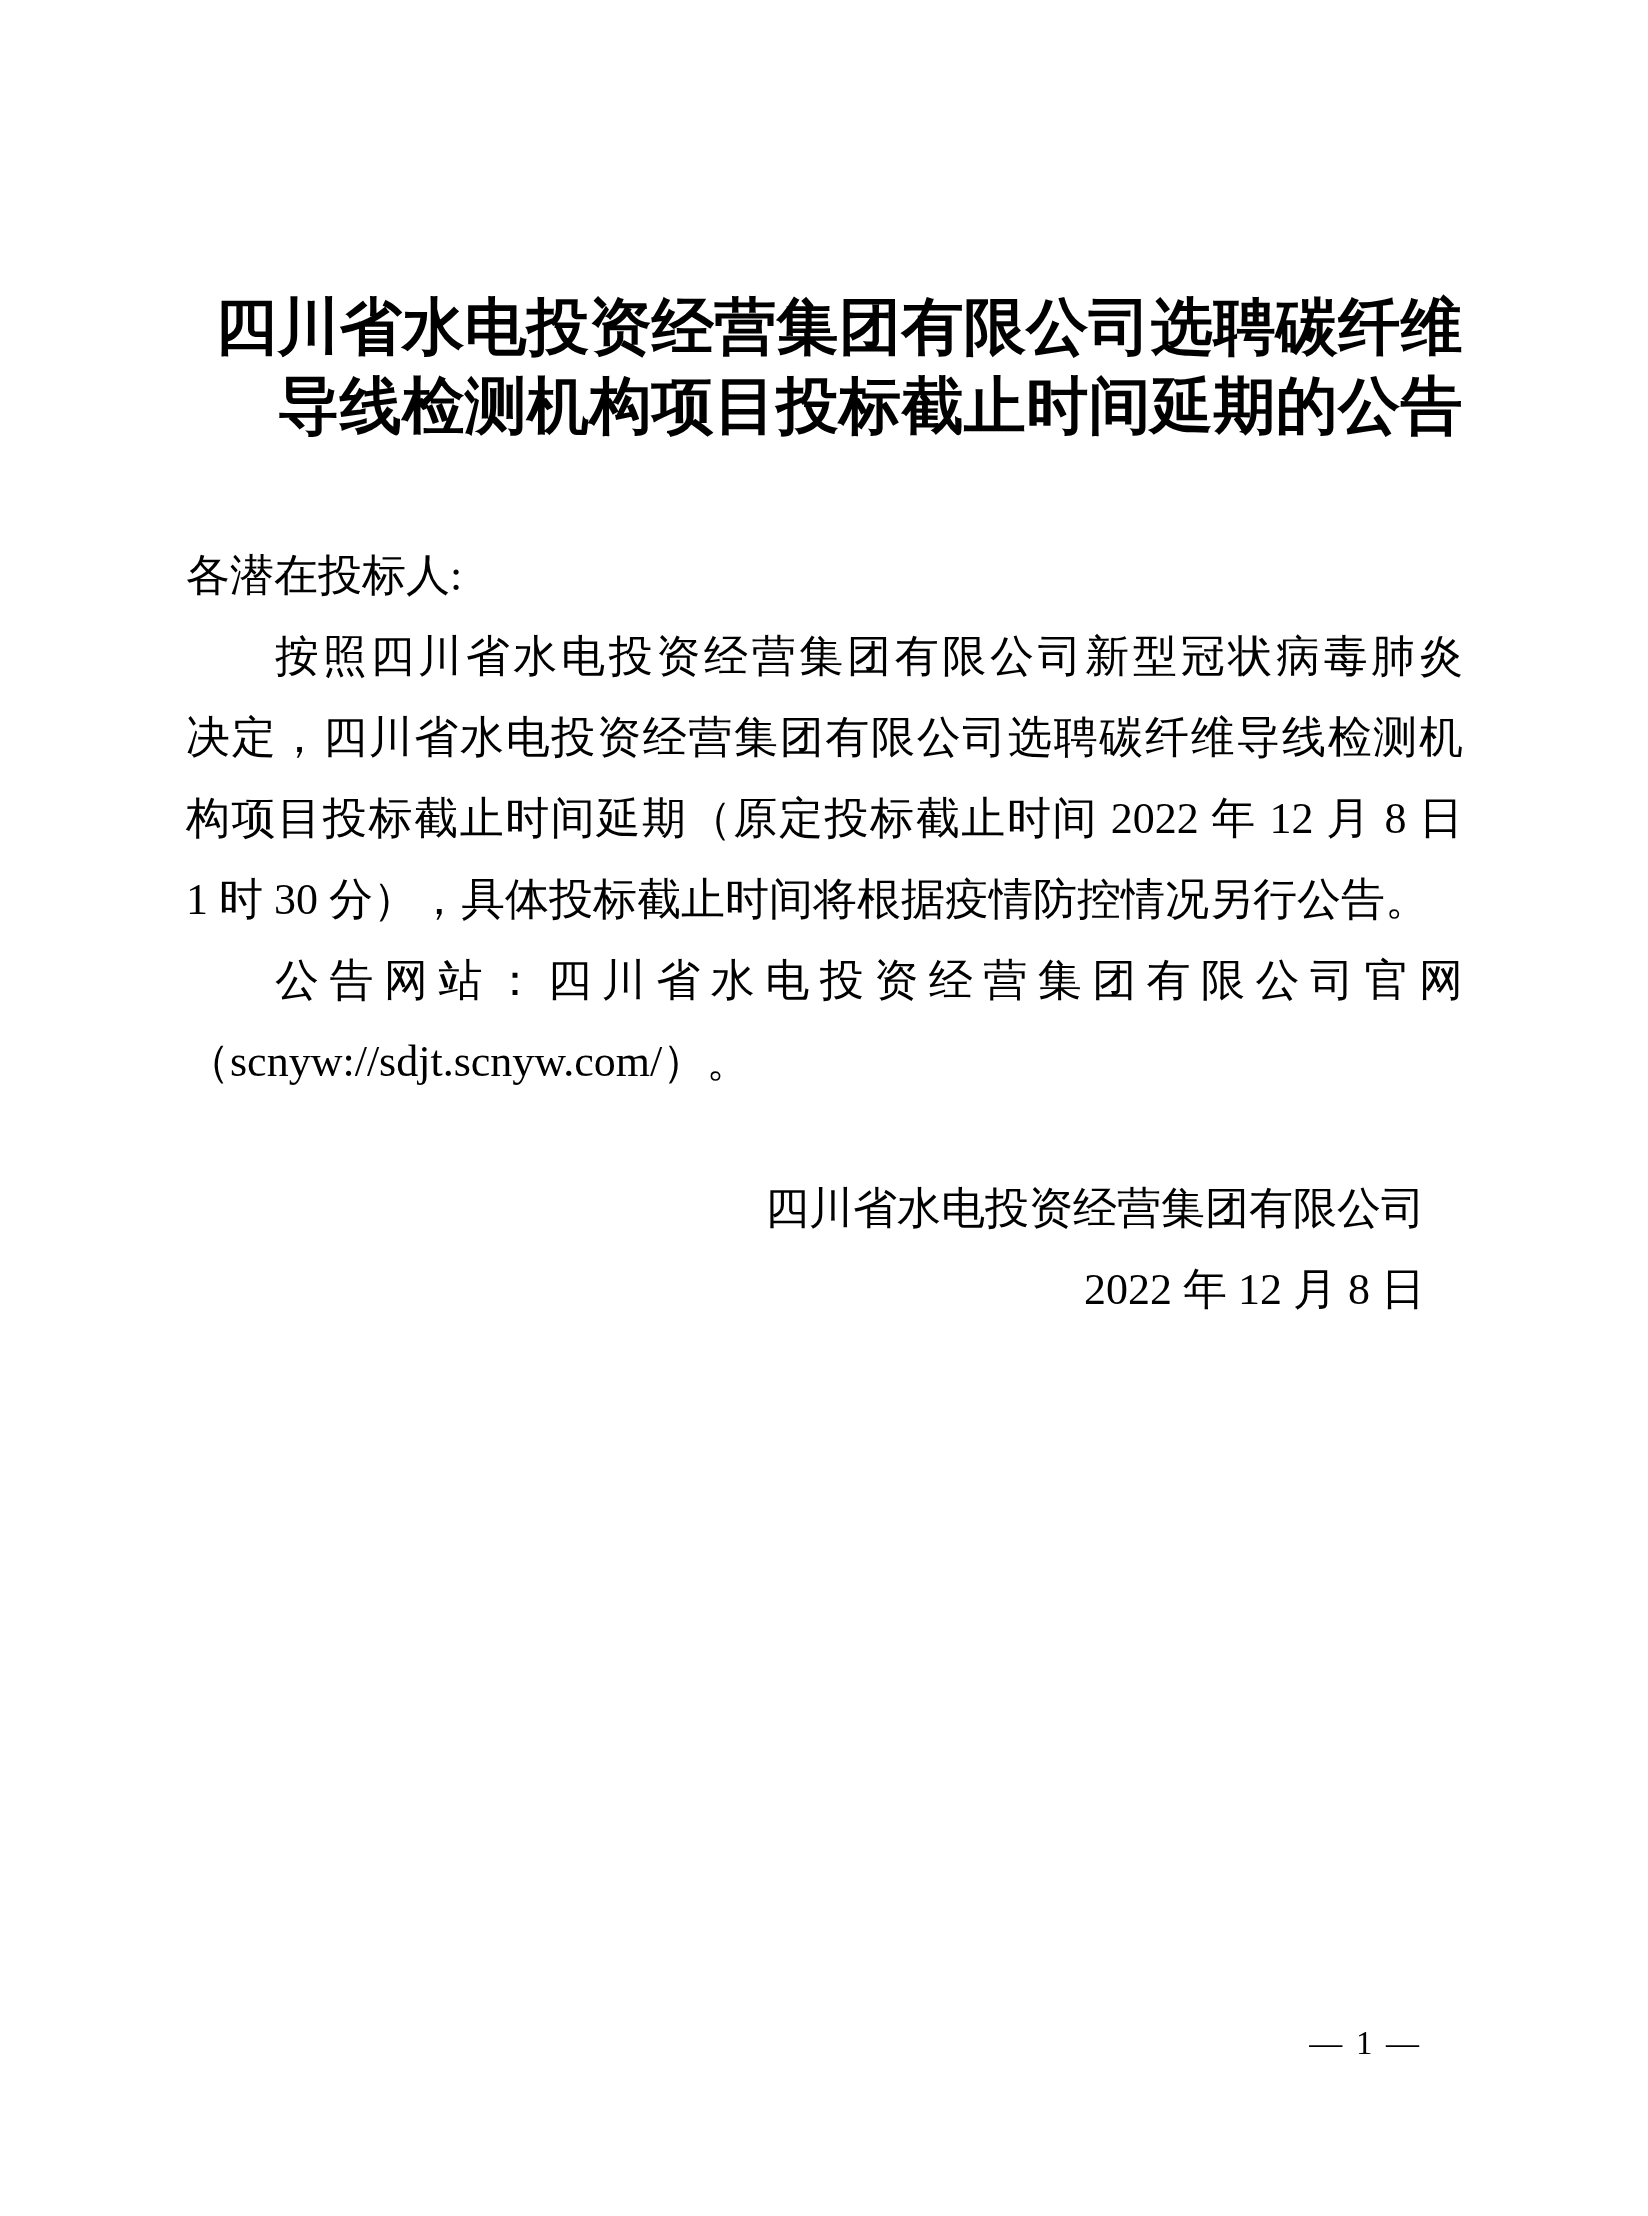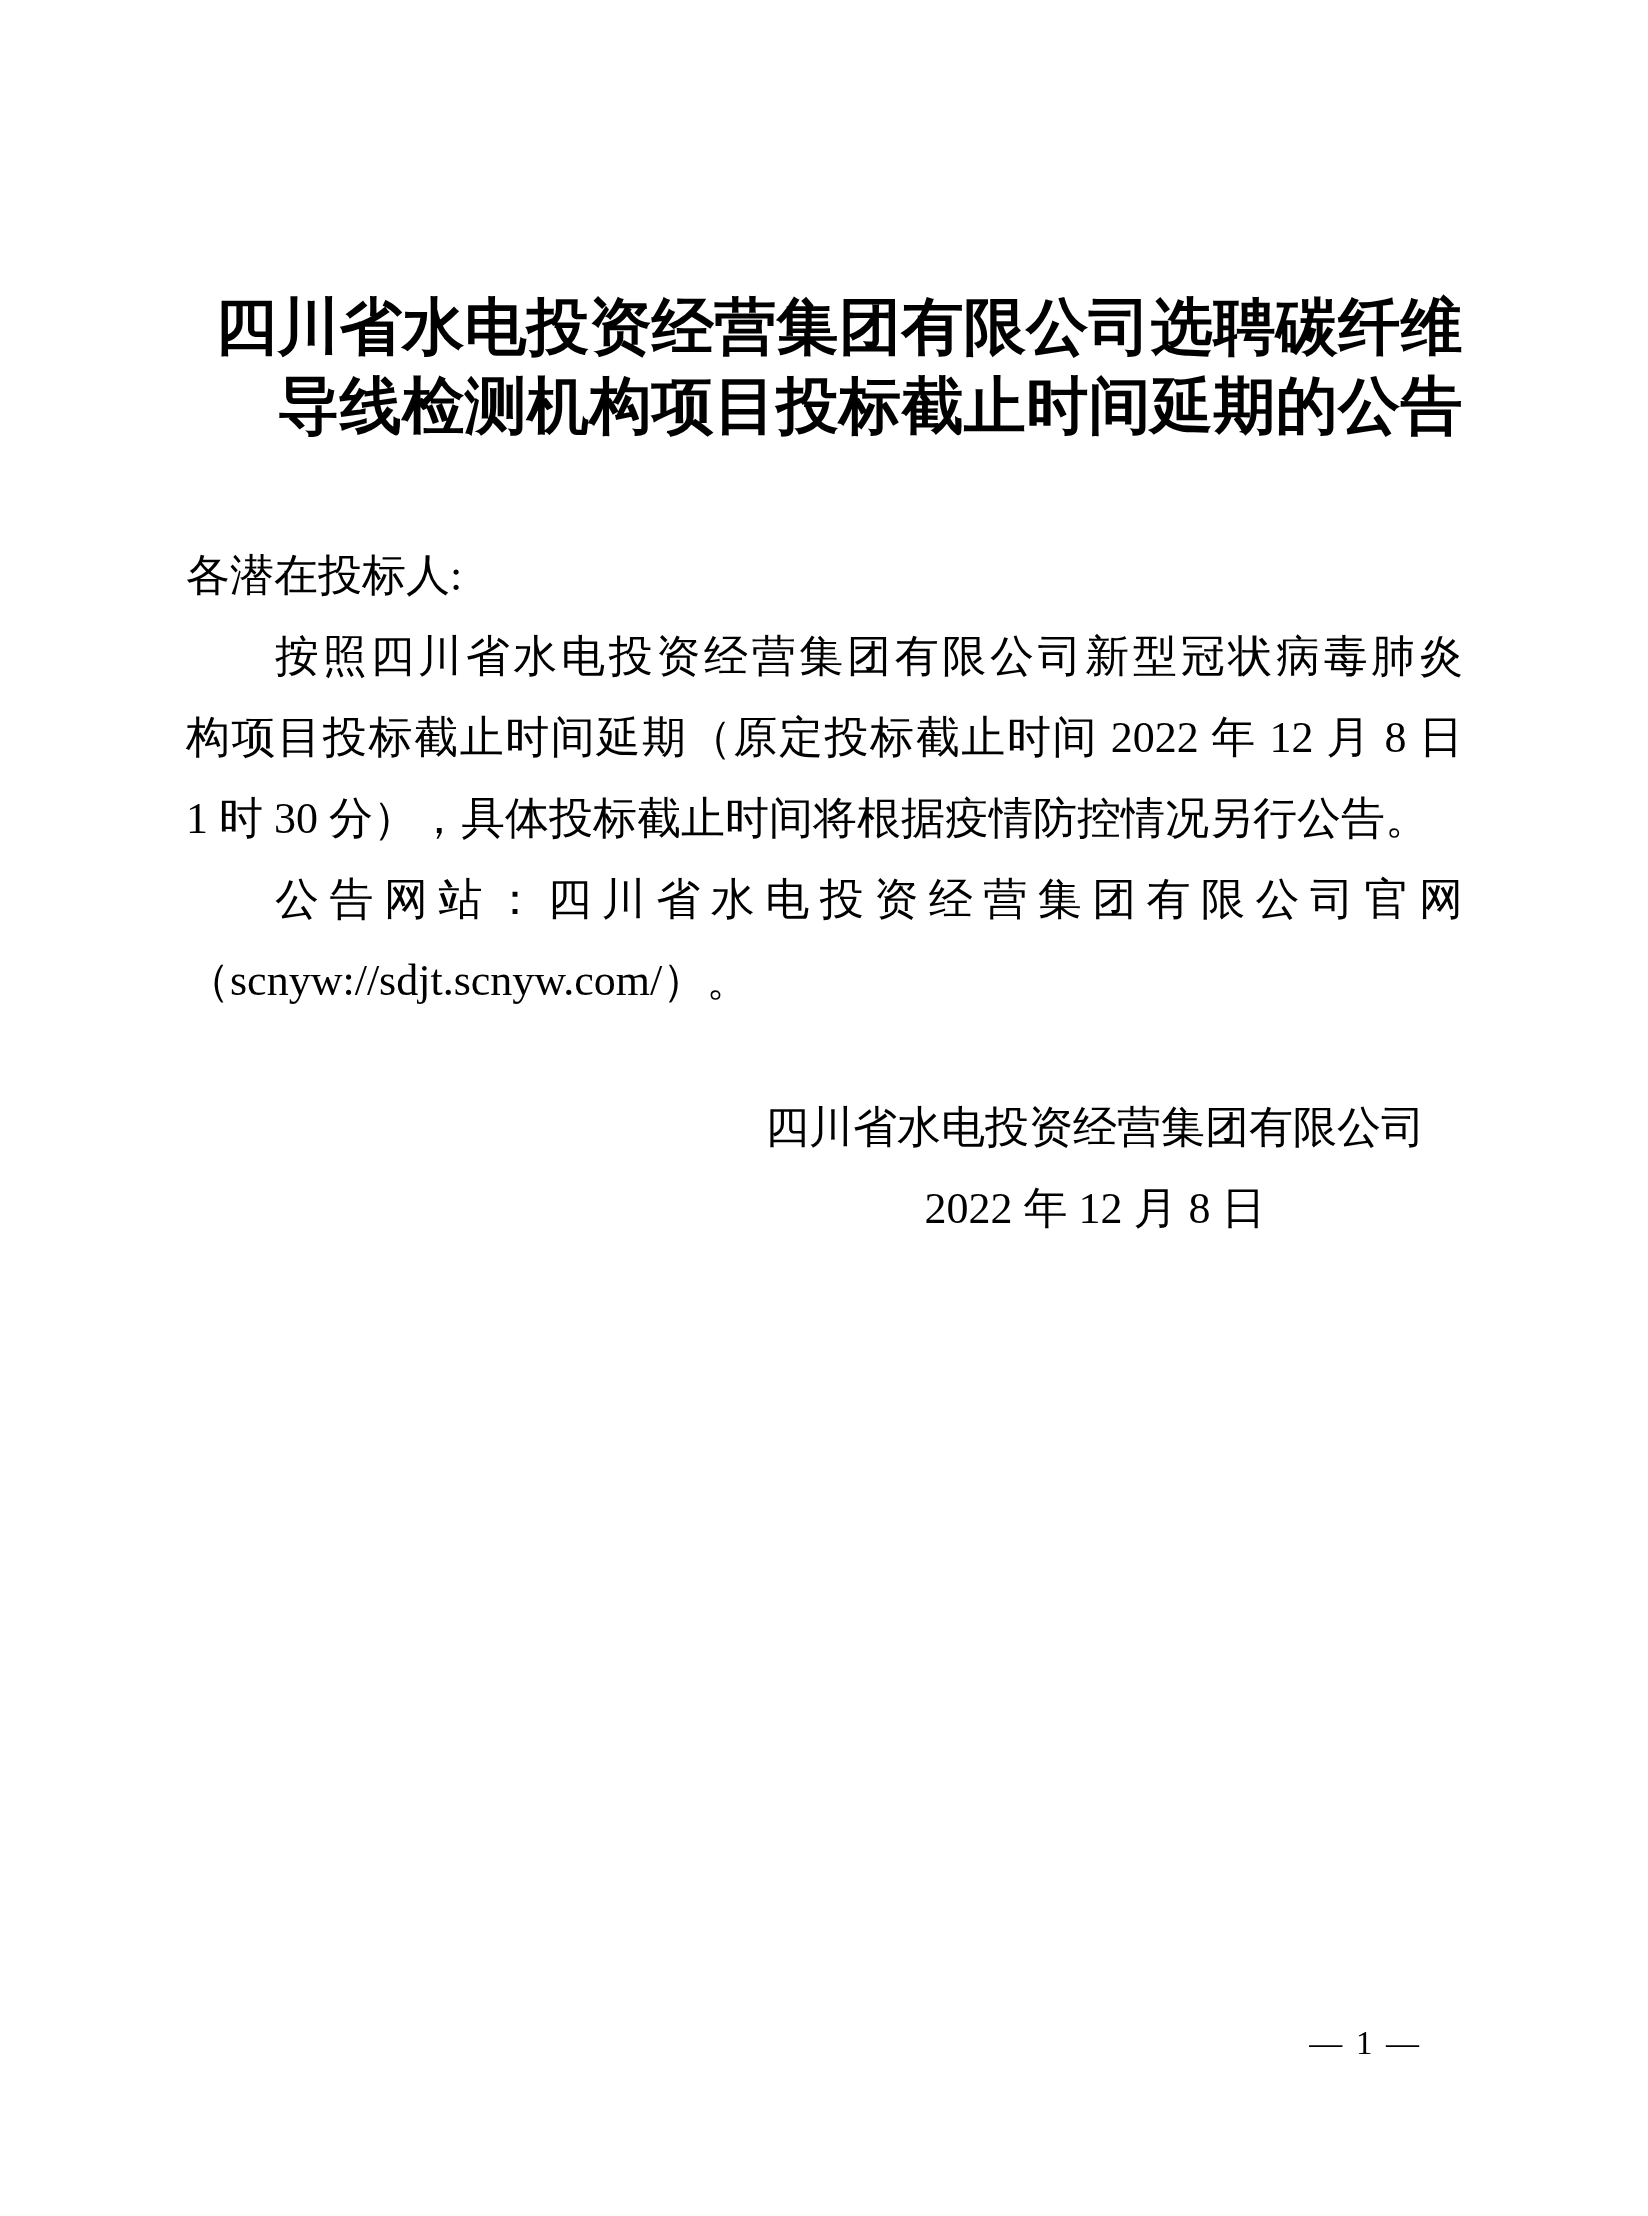--- a/index.html
+++ b/index.html
@@ -46,21 +46,21 @@
     margin-top: 66px;
     display: flex;
     justify-content: flex-end;
     padding-right: 38px;
     font-size: 44px;
     line-height: 81px;
   }
   .sig-inner {
     display: flex;
     flex-direction: column;
-    align-items: center;
+    align-items: flex-end;
   }
   .contact {
     margin-top: 100px;
     padding-left: 124px;
     font-size: 44px;
     line-height: 81px;
   }
   .footer {
     position: absolute;
     top: 2019px;
@@ -79,20 +79,21 @@
 
   <div class="title-block">
     <div class="title-line">四川省水电投资经营集团有限公司选聘碳纤维</div>
     <div class="title-line">导线检测机构项目投标截止时间延期的公告</div>
   </div>
 
   <div class="body-text">
     <div class="line">各潜在投标人:</div>
 
     <div class="line stretch indent">按照四川省水电投资经营集团有限公司新型冠状病毒肺炎</div>
+    <div class="line stretch">决定，四川省水电投资经营集团有限公司选聘碳纤维导线检测机</div>
     <div class="line stretch">构项目投标截止时间延期（原定投标截止时间 2022 年 12 月 8 日</div>
     <div class="line">1 时 30 分），具体投标截止时间将根据疫情防控情况另行公告。</div>
 
     <div class="line stretch indent">公告网站：四川省水电投资经营集团有限公司官网</div>
     <div class="line">（scnyw://sdjt.scnyw.com/）。</div>
   </div>
 
   <div class="signature">
     <div class="sig-inner">
       <div class="company">四川省水电投资经营集团有限公司</div>

